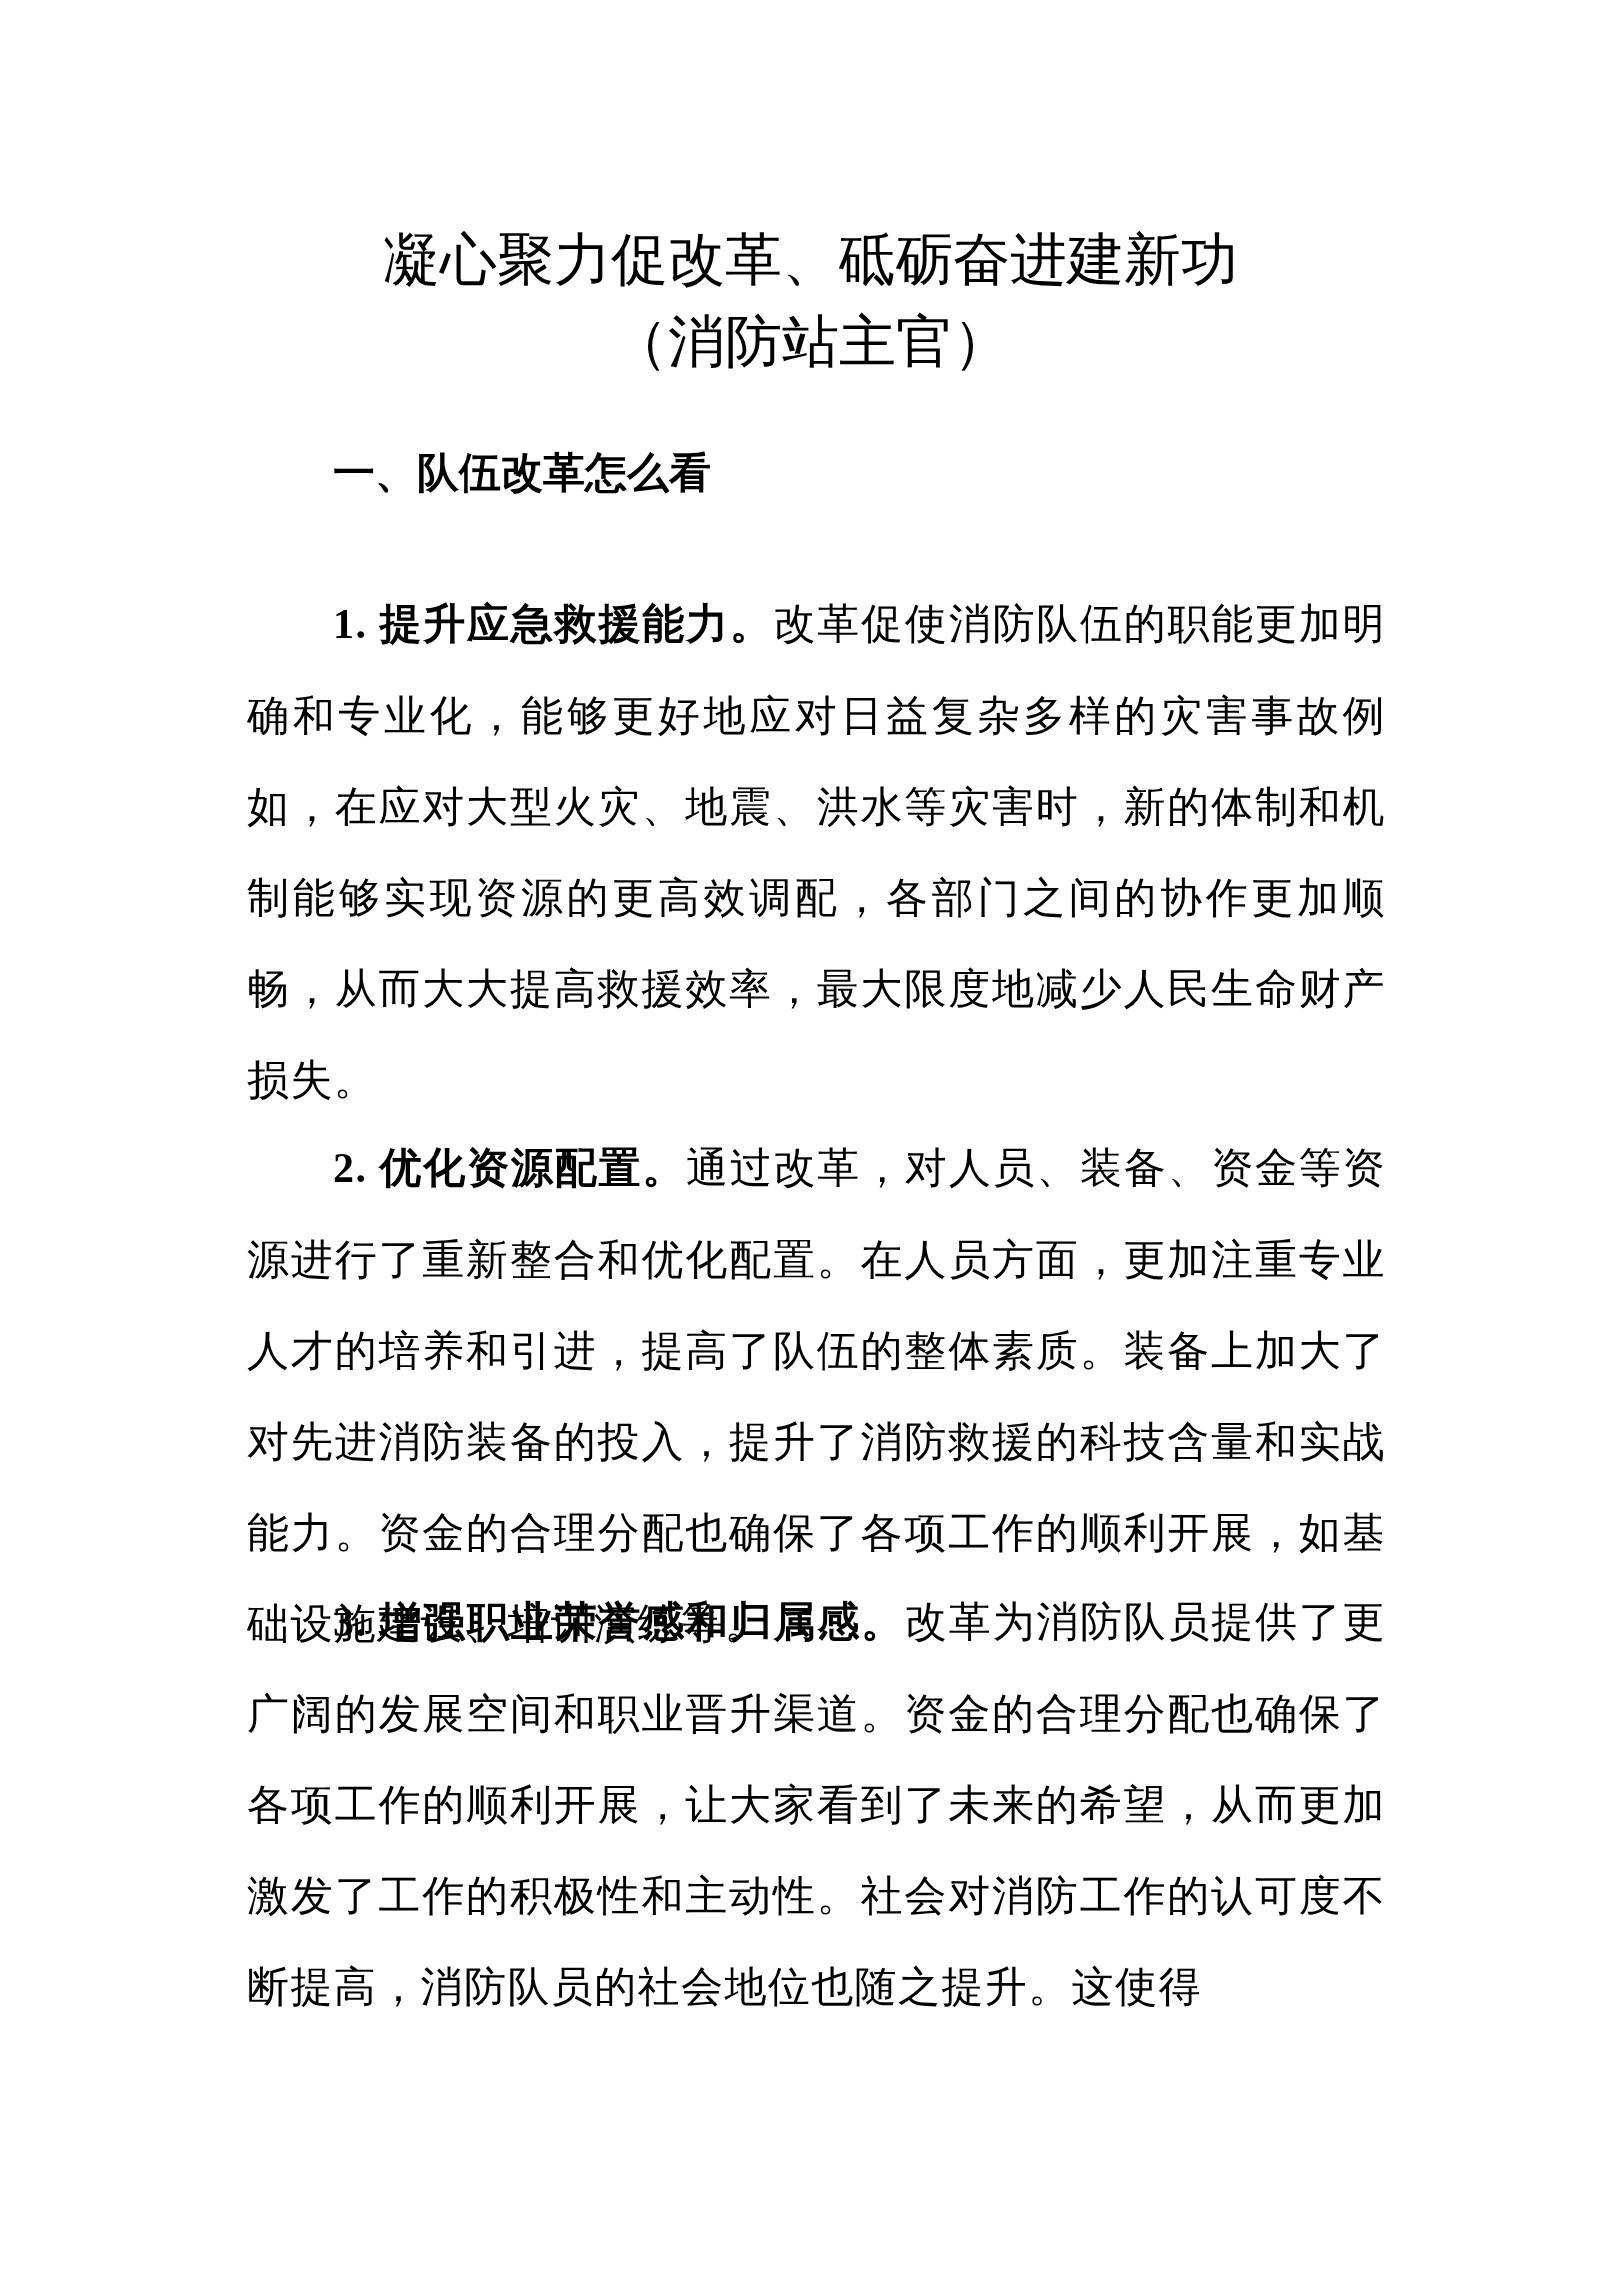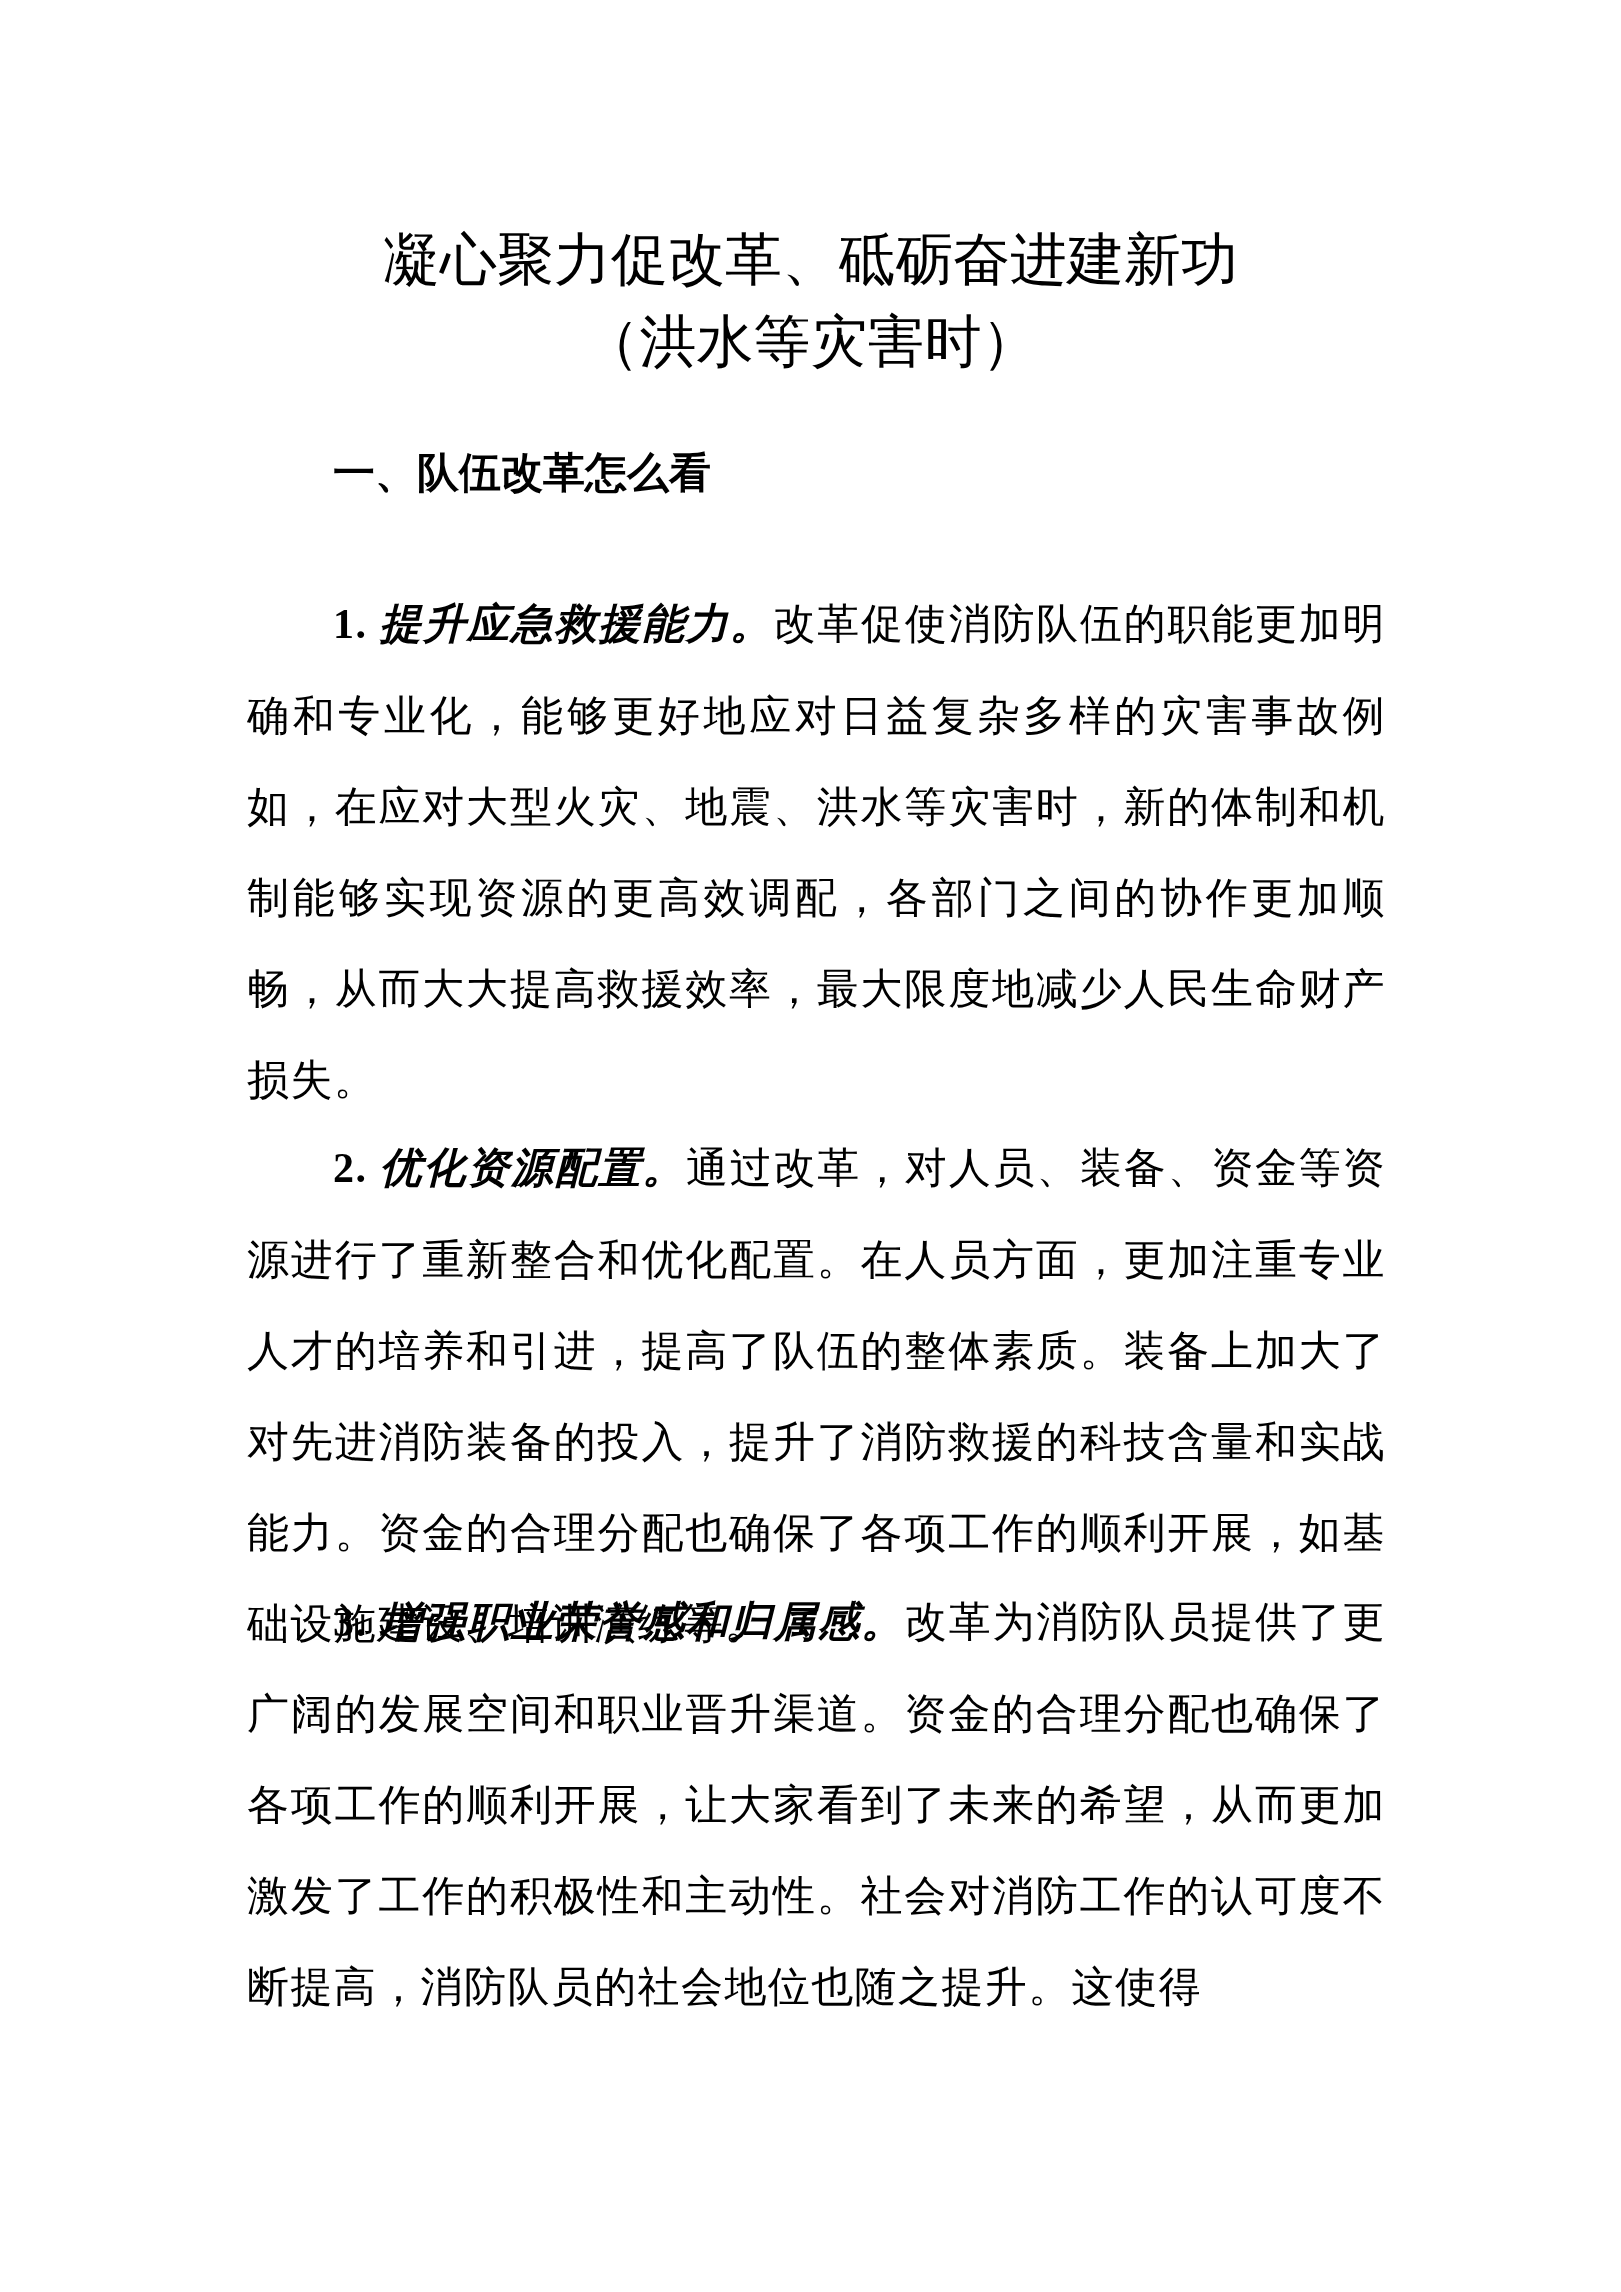--- a/index.html
+++ b/index.html
@@ -64,33 +64,32 @@
     .para {
       margin: 0;
       text-indent: 86px;
     }
     .para .num {
       font-family: "Liberation Serif", "DejaVu Serif", serif;
       font-weight: bold;
     }
     .para .lead {
       font-weight: bold;
-      font-style: italic;
     }
     .p1 { top: 578px; }
     .p2 { top: 1122px; }
     .p3 { top: 1576px; }
   </style>
 </head>
 <body>
 
 <div class="page">
 
   <div class="title l1">凝心聚力促改革、砥砺奋进建新功</div>
-  <div class="title l2">（洪水等灾害时）</div>
+  <div class="title l2">（消防站主官）</div>
 
   <div class="h1">一、队伍改革怎么看</div>
 
   <div class="body p1">
     <p class="para">
       <span class="num">1. </span><span class="lead">提升应急救援能力。</span><span>改革促使消防队伍的职能更加明确和专业化，能够更好地应对日益复杂多样的灾害事故例如，在应对大型火灾、地震、洪水等灾害时，新的体制和机制能够实现资源的更高效调配，各部门之间的协作更加顺畅，从而大大提高救援效率，最大限度地减少人民生命财产损失。</span>
     </p>
   </div>
 
   <div class="body p2">

